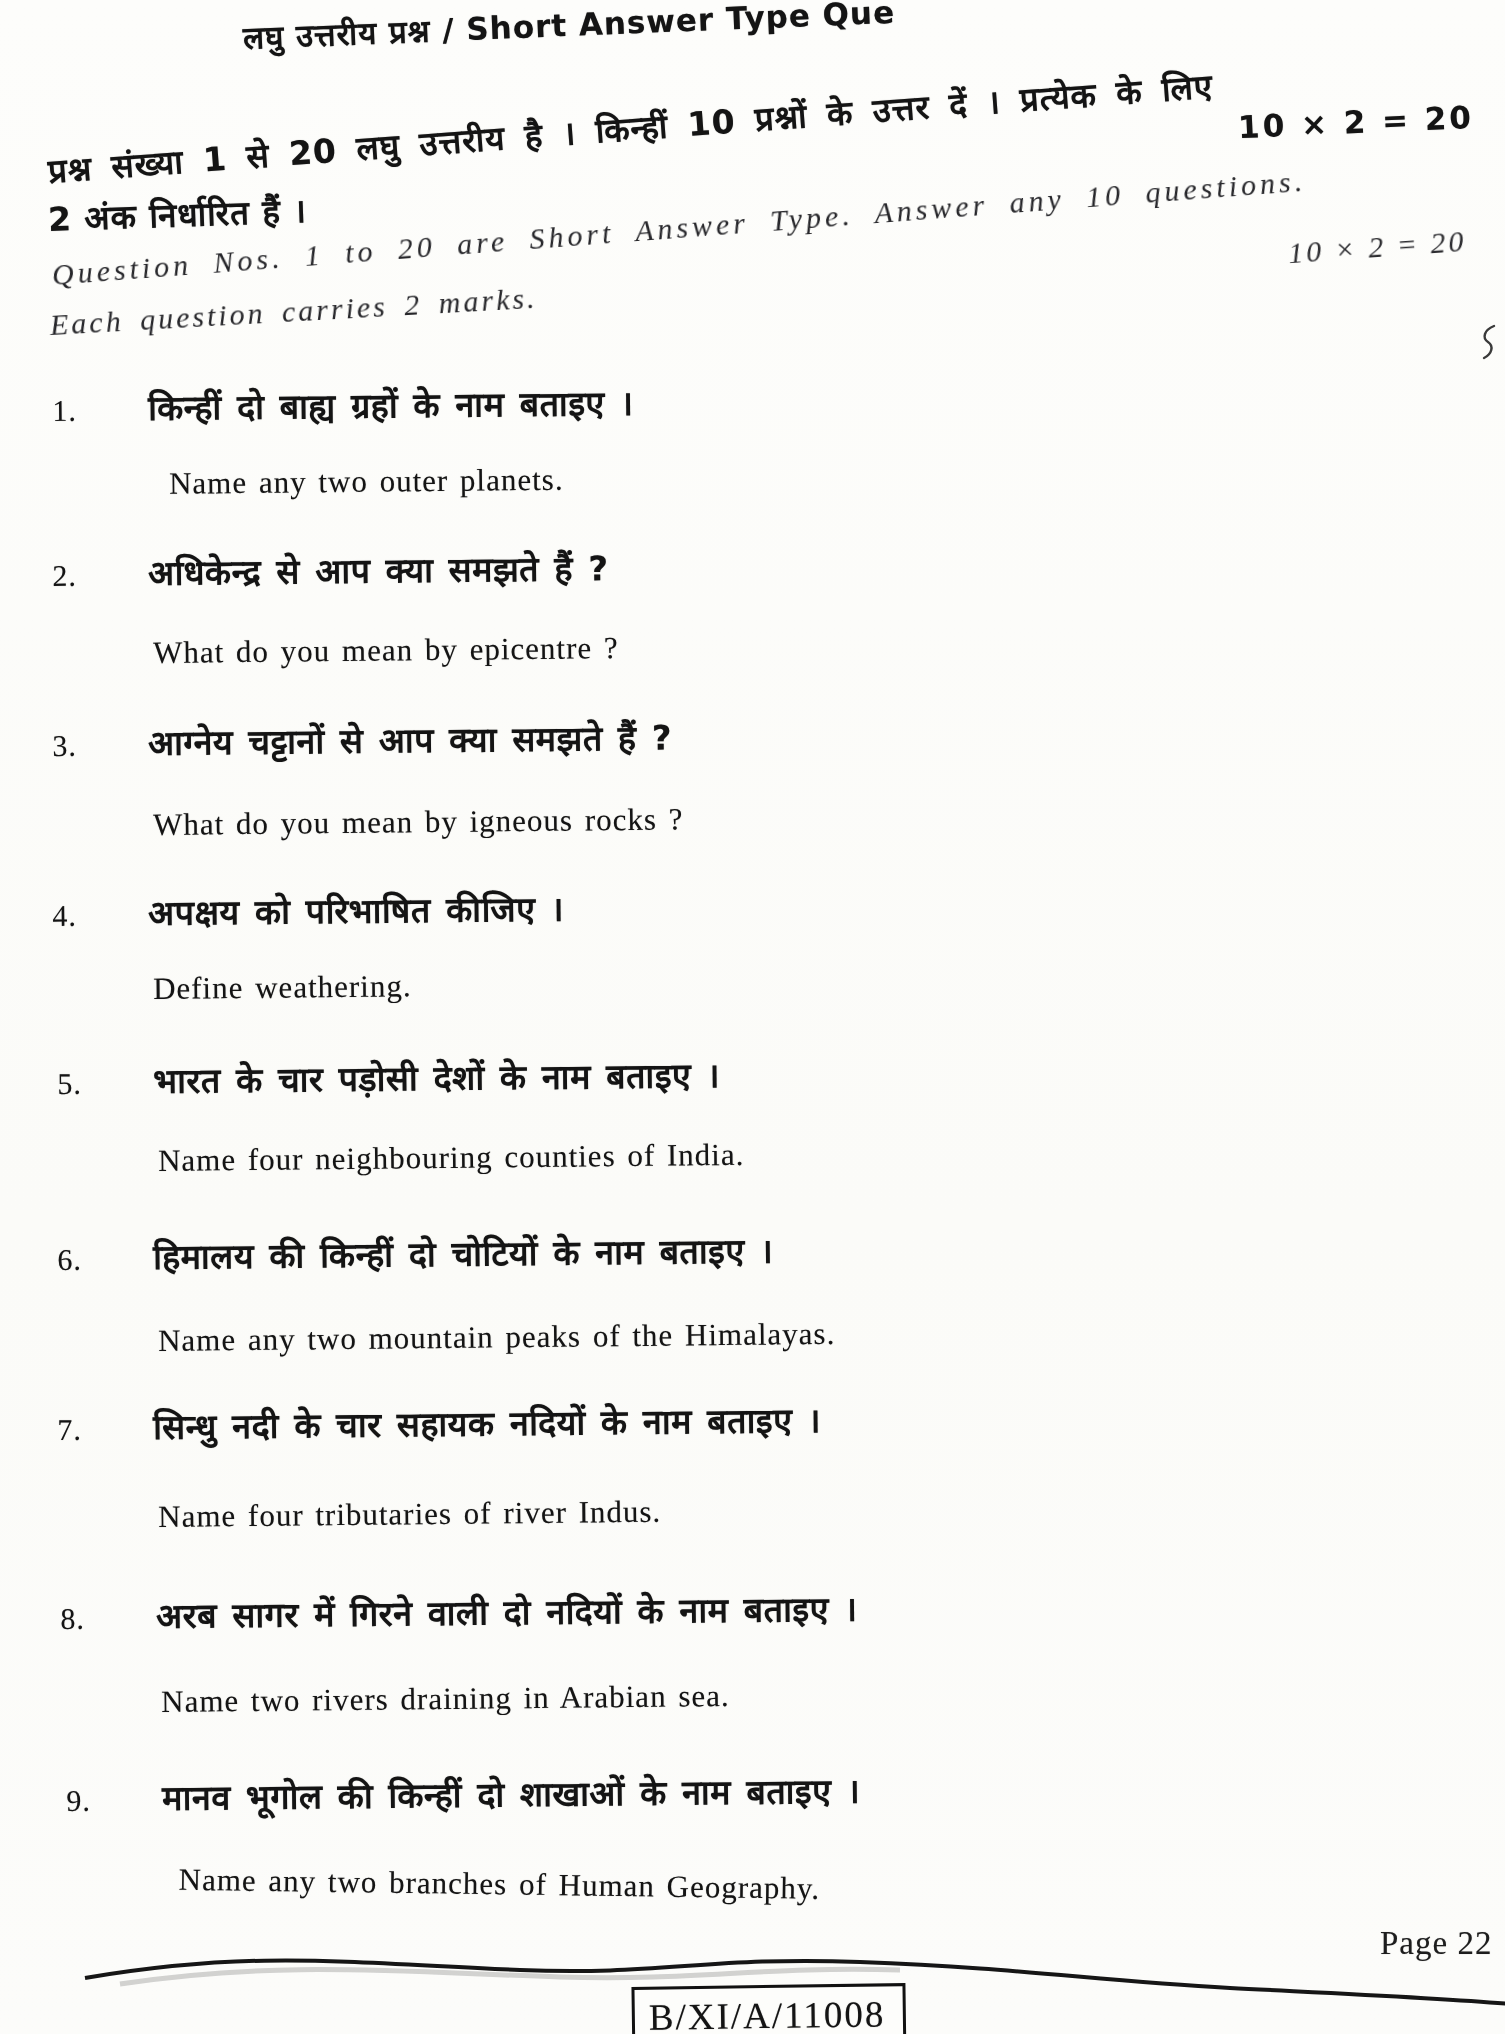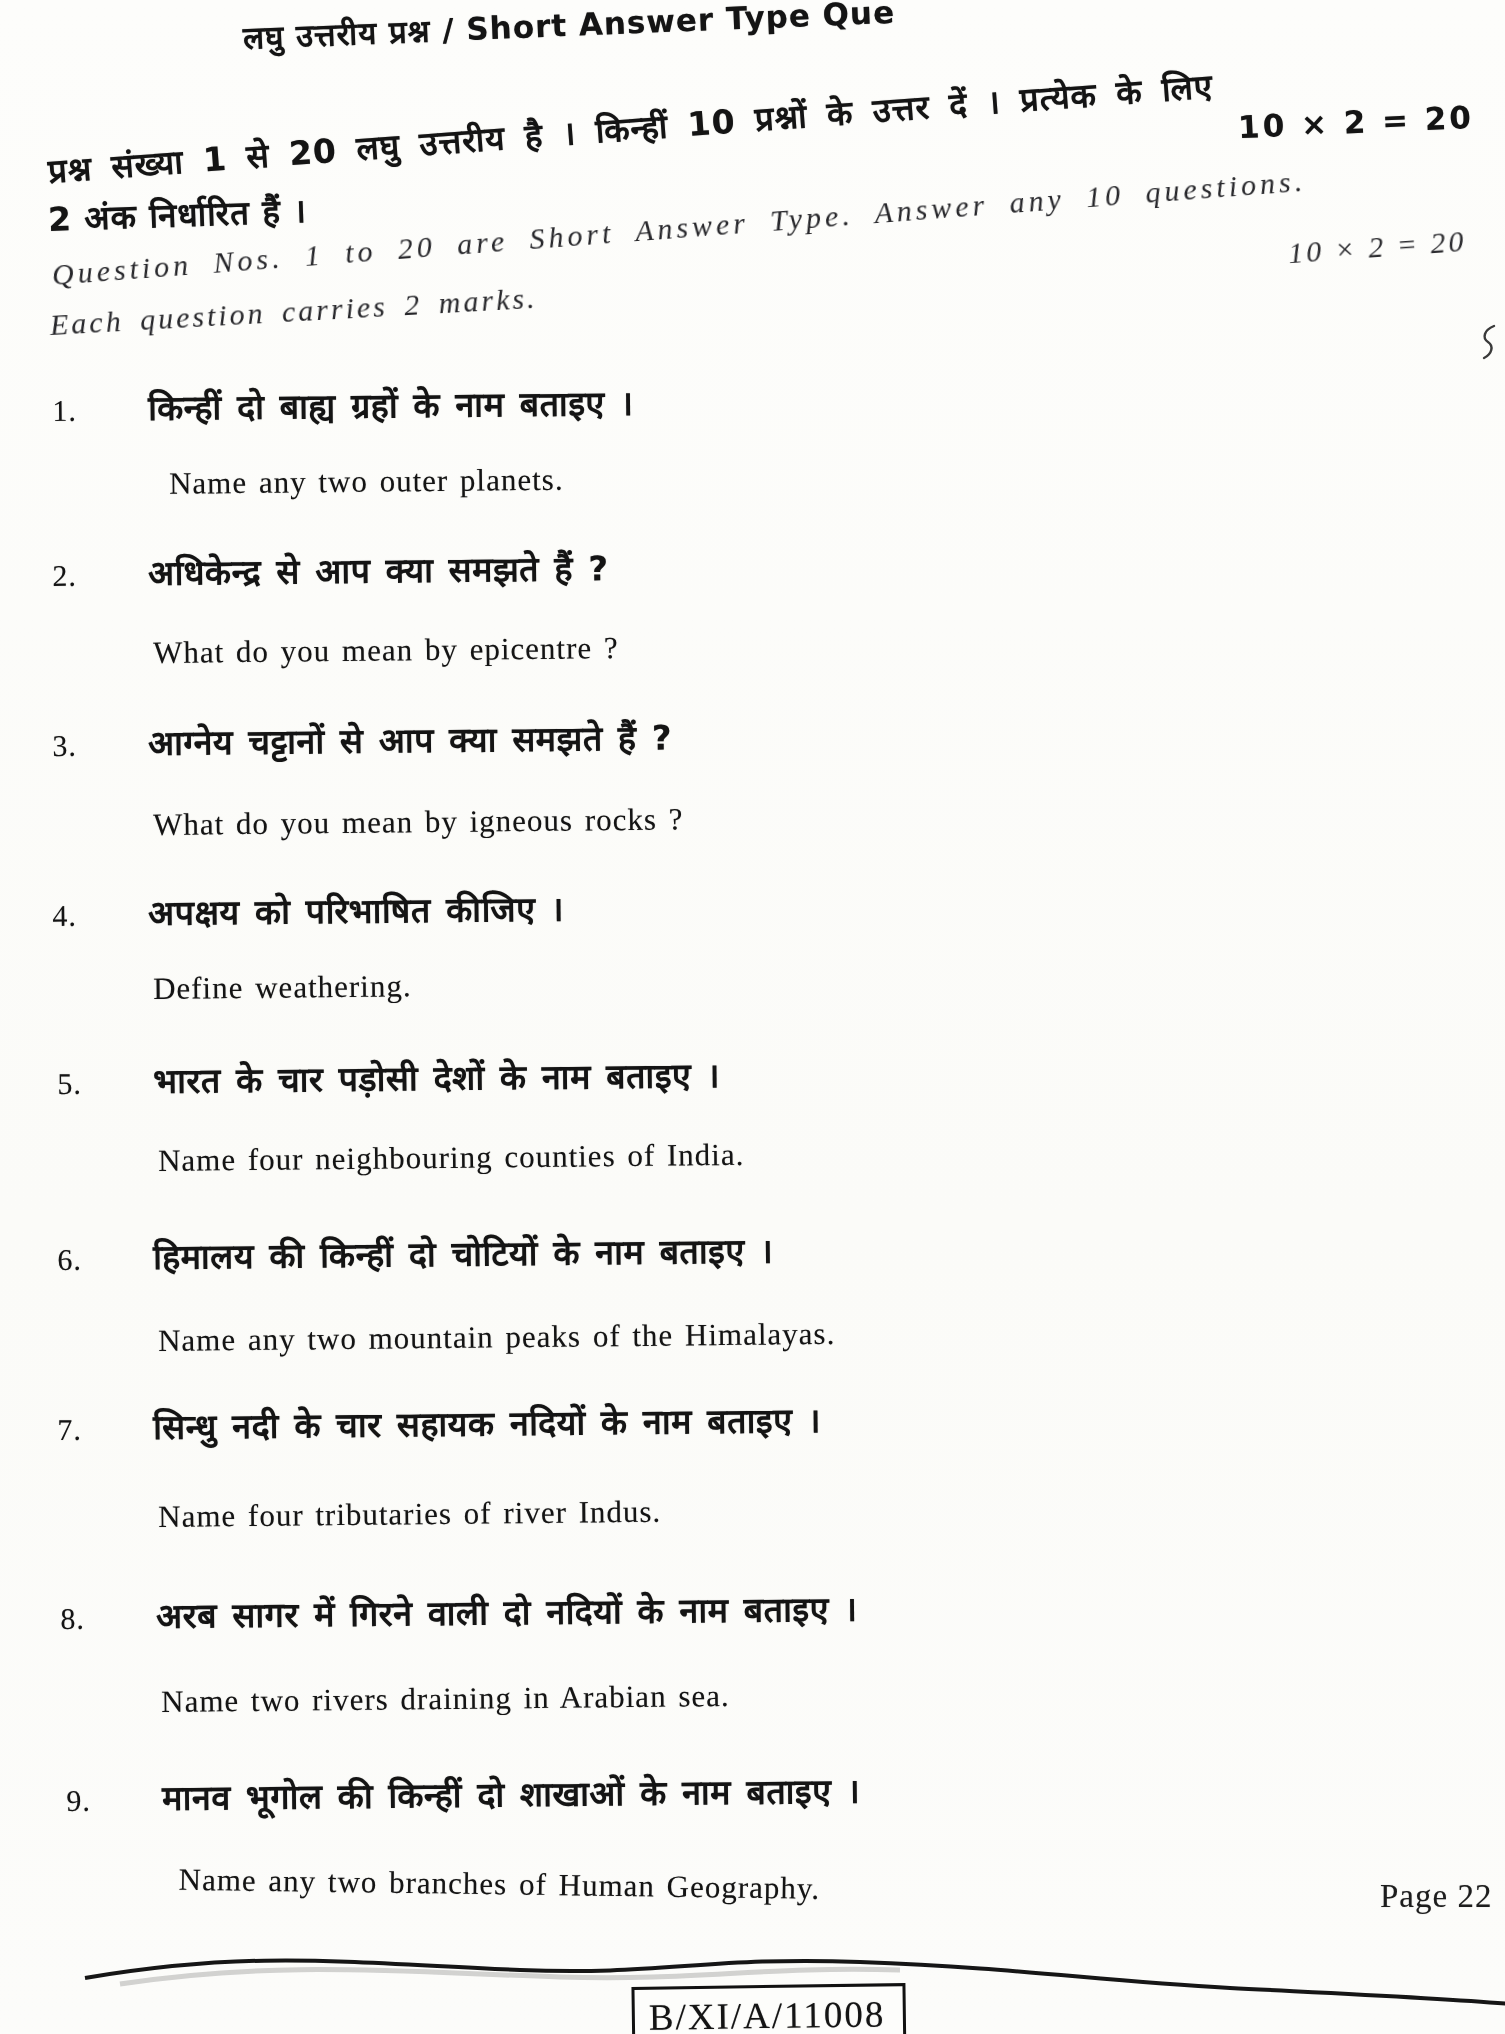--- a/index.html
+++ b/index.html
@@ -96,21 +96,21 @@
     position:absolute;left:632px;top:1985px;
     border:3px solid #111;
     padding:6px 18px 26px 14px;
     font-size:37px;letter-spacing:2px;
     white-space:nowrap;
     transform:rotate(-0.8deg);
     text-shadow:0 0 1px rgba(10,10,10,.4);
     background:#fdfdfb;
   }
   .page-label{
-    position:absolute;left:1380px;top:1878px;
+    position:absolute;left:1380px;top:1925px;
     font-size:33px;letter-spacing:1px;color:#1d1d1d;
     white-space:nowrap;
     text-shadow:0 0 1px rgba(10,10,10,.3);
   }
   .stray{position:absolute;left:1476px;top:322px;}
 </style>
 </head>
 <body>
 
 <div class="page">

